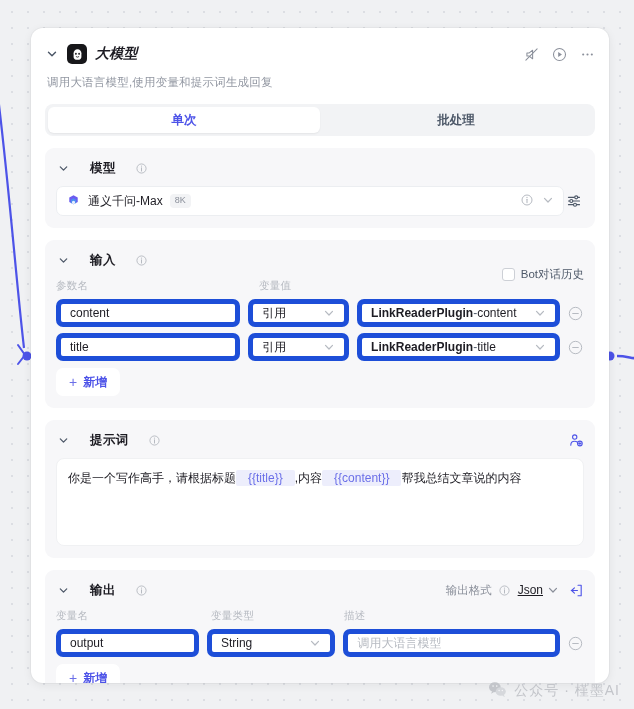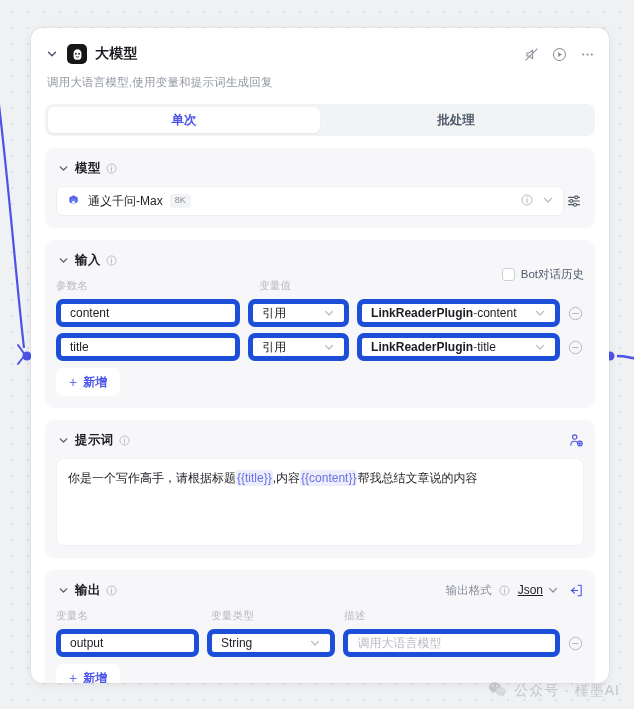--- a/index.html
+++ b/index.html
@@ -66,20 +66,21 @@
     border-radius: 5px;
     background: #17171a;
     display: flex; align-items: center; justify-content: center;
     flex: 0 0 auto;
   }
   .node-title {
     font-size: 14px;
     font-weight: bold;
     color: #1d1c23;
     letter-spacing: 0.3px;
+    font-style: italic;
   }
   .header-actions {
     position: absolute;
     right: 14px;
     top: 14px;
     display: flex;
     align-items: center;
     gap: 13px;
     height: 24px;
     color: #8a8f9a;
@@ -121,21 +122,21 @@
   
   .section {
     margin: 12px 14px 0 14px;
     background: #f7f7f9;
     border-radius: 9px;
     padding: 11px 11px 12px 11px;
   }
   .sec-head {
     display: flex;
     align-items: center;
-    gap: 5px;
+    gap: 20px;
     height: 18px;
     position: relative;
   }
   .sec-title {
     font-size: 12.5px;
     font-weight: bold;
     color: #1d1c23;
     letter-spacing: 0.4px;
   }
   .info-i {
@@ -302,21 +303,21 @@
     font-size: 12px;
     color: #1d1c23;
     line-height: 1.7;
     cursor: text;
     overflow: hidden;
   }
   .var-tok {
     background: #edeefc;
     color: #6b6fe8;
     border-radius: 2px;
-    padding: 1px 1px;
+    padding: 1px 12px;
   }
   .persona-btn {
     color: #4d53e8;
     cursor: pointer;
     display: flex;
     align-items: center;
   }
 
   
   .out-fmt-label {

